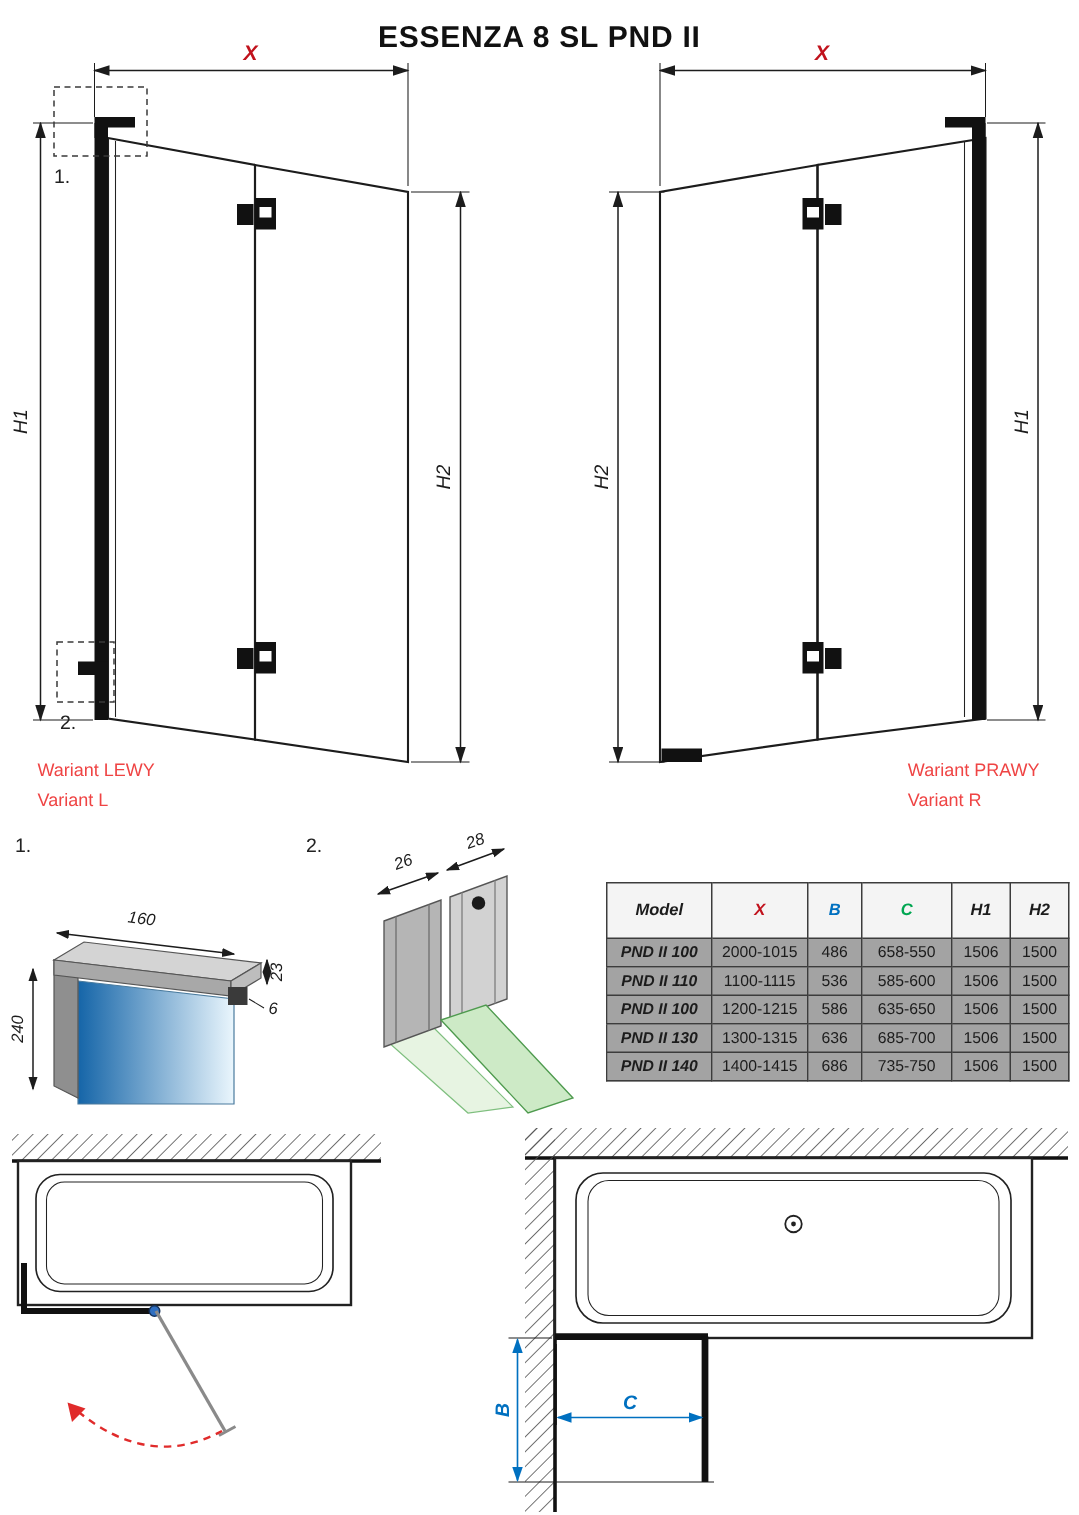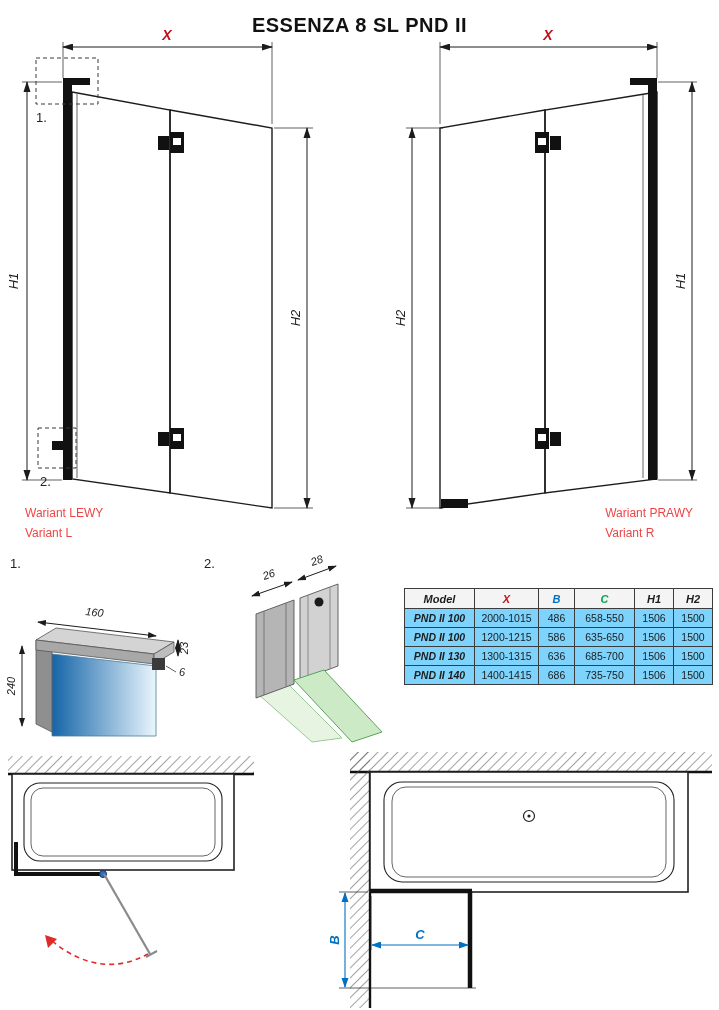--- a/index.html
+++ b/index.html
@@ -19,22 +19,22 @@
   .dimS{font-size:11px;font-style:italic;fill:#1c1c1c}
   .dimB{font-size:13px;font-style:italic;font-weight:bold;fill:#0070c0}
   .dim{stroke:#1c1c1c;stroke-width:1;fill:none}
   .dimb{stroke:#0070c0;stroke-width:1.1;fill:none}
   .ext{stroke:#1c1c1c;stroke-width:.7;fill:none}
   .dash{fill:none;stroke:#3a3a3a;stroke-width:1;stroke-dasharray:4,3}
   .glass{fill:none;stroke:#1c1c1c;stroke-width:1.4}
   .thin{fill:none;stroke:#222}
   table.size{position:absolute;left:404px;top:588px;border-collapse:collapse;
              font-size:10.5px;color:#1c1c1c;table-layout:fixed}
-  .size th,.size td{border:1px solid #3c3c3c;text-align:center;padding:1px 3px;height:19px;background:#7dd3fc}
-  .size th{font-style:italic;font-weight:bold;font-size:11px;height:20px;background:#f4f4f4}
+  .size th,.size td{border:1px solid #3c3c3c;text-align:center;padding:1px 3px;height:19px;background:#a3a3a3}
+  .size th{font-style:italic;font-weight:bold;font-size:11px;height:37px;background:#f4f4f4}
   .size td.model{font-style:italic;font-weight:bold}
   .w-model{width:70px}.w-x{width:64px}.w-b{width:36px}.w-c{width:60px}.w-h{width:39px}
   .th-x{color:#c1121c}.th-b{color:#0070c0}.th-c{color:#00a651}
 </style>
 </head>
 <body>
 
 <div class="stage">
 
   <div class="title">ESSENZA 8 SL PND II</div>
@@ -237,20 +237,28 @@
     <tbody>
       <tr>
         <td class="model">PND II 100</td>
         <td>2000-1015</td>
         <td>486</td>
         <td>658-550</td>
         <td>1506</td>
         <td>1500</td>
       </tr>
       <tr>
+        <td class="model">PND II 110</td>
+        <td>1100-1115</td>
+        <td>536</td>
+        <td>585-600</td>
+        <td>1506</td>
+        <td>1500</td>
+      </tr>
+      <tr>
         <td class="model">PND II 100</td>
         <td>1200-1215</td>
         <td>586</td>
         <td>635-650</td>
         <td>1506</td>
         <td>1500</td>
       </tr>
       <tr>
         <td class="model">PND II 130</td>
         <td>1300-1315</td>

